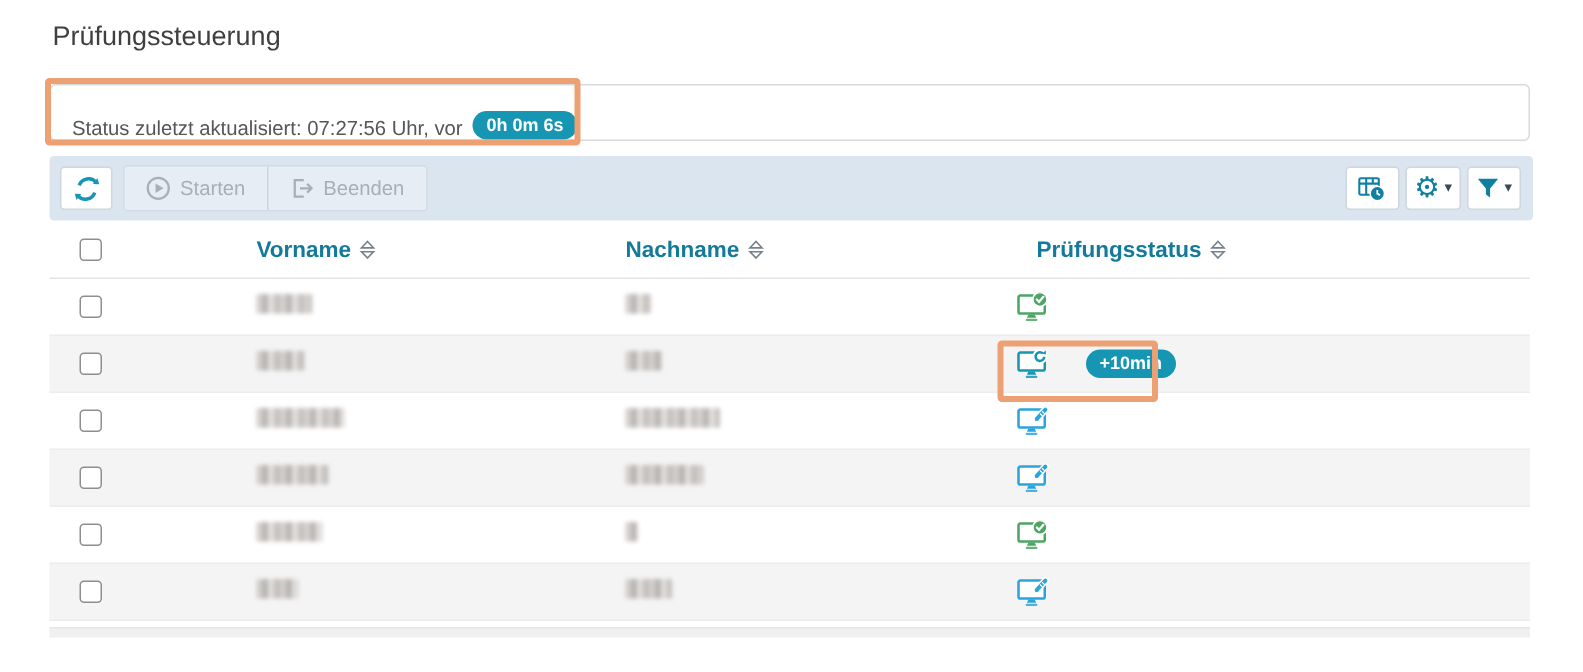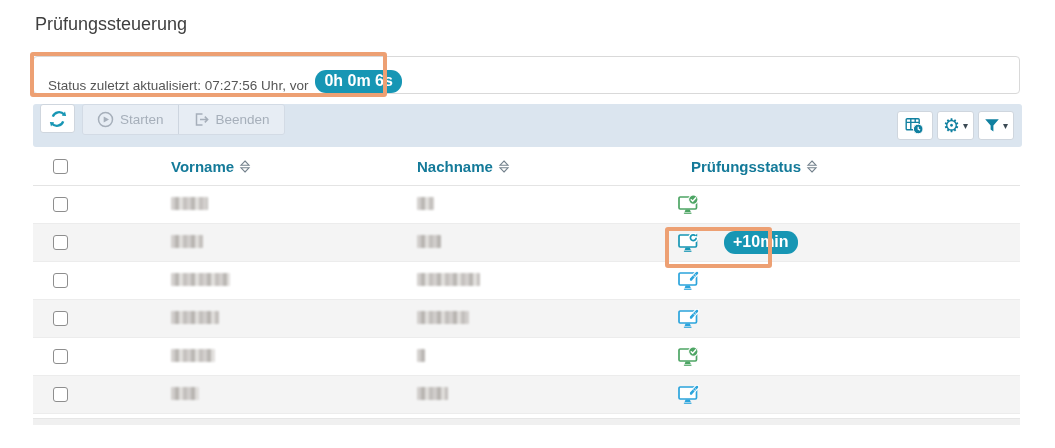--- a/index.html
+++ b/index.html
@@ -7,24 +7,24 @@
   body { font-family:"Liberation Sans", sans-serif; }
   .app { position:relative; width:1055px; height:448px; background:#fff; overflow:hidden; }
 
   .page-title { position:absolute; left:35px; top:14px; font-size:18px; font-weight:400; color:#3f3f3f; }
 
   .status-bar { position:absolute; left:33px; top:56px; width:987px; height:38px;
     background:#fff; border:1px solid #d9d9d9; border-radius:4px;
     display:flex; align-items:flex-end; padding:0 14px; }
   .status-text { font-size:13.5px; color:#565656; }
   .badge { display:inline-block; margin-left:7px; padding:3px 9px 4px; border-radius:11px;
-    background:#1796b4; color:#fff; font-size:16px; font-weight:bold; line-height:1; }
+    background:#1796b4; color:#fff; font-size:12px; font-weight:bold; line-height:1; }
 
   .toolbar { position:absolute; left:33px; top:104px; width:989px; height:43px;
-    background:#dbe5ef; border-radius:3px; display:flex; align-items:flex-start; padding:0 6px; }
+    background:#dbe5ef; border-radius:3px; display:flex; align-items:center; padding:12px 6px; }
   .tb-btn { height:29px; display:inline-flex; align-items:center; justify-content:center;
     background:#fff; border:1px solid #cfd6de; border-radius:3px; cursor:pointer; }
   .tb-refresh { width:35px; margin-left:1px; }
   .tb-group { display:flex; margin-left:7px; border:1px solid #d3dbe5; border-radius:3px; overflow:hidden; }
   .tb-group .tb-btn { border:none; border-radius:0; background:#e7edf4; color:#a6afba;
     font-size:13.5px; padding:0 14px; gap:6px; cursor:default; }
   .tb-group .tb-btn + .tb-btn { border-left:1px solid #cdd5df; }
   .tb-right { position:absolute; right:8px; top:7px; display:flex; gap:4px; }
   .tb-right .tb-btn { min-width:36px; padding:0 5px; gap:3px; }
   .caret { font-size:10px; color:#3c4a54; line-height:1; }

